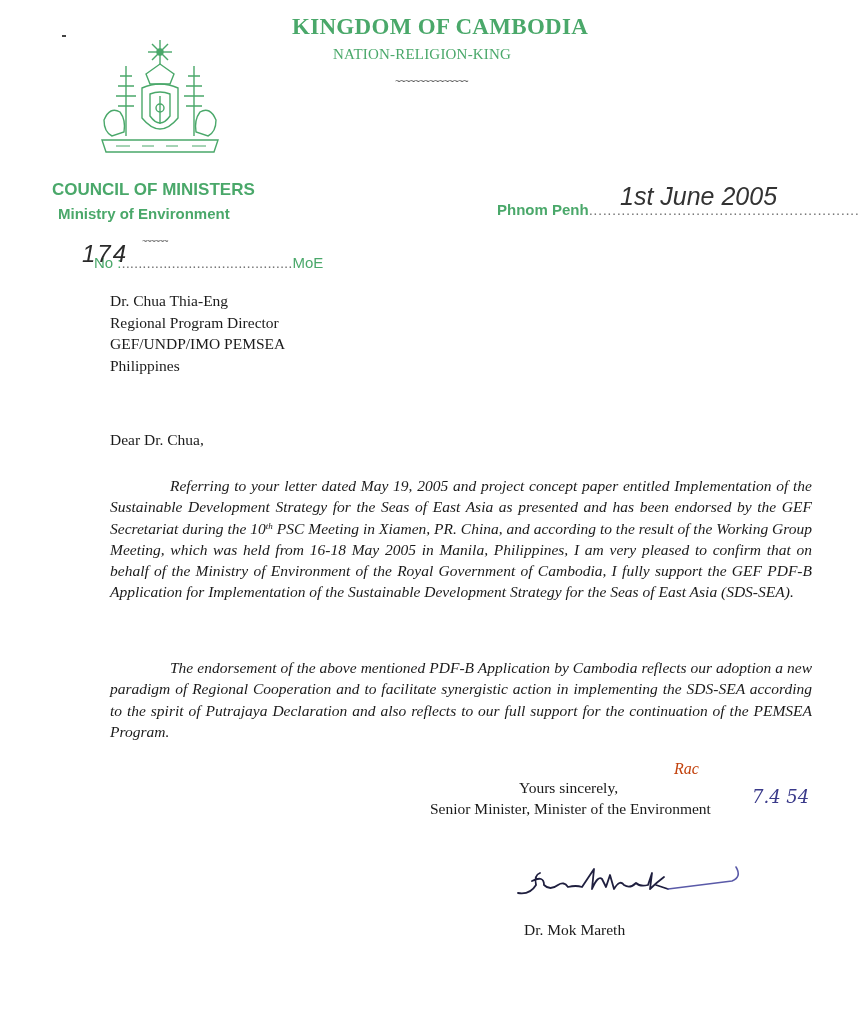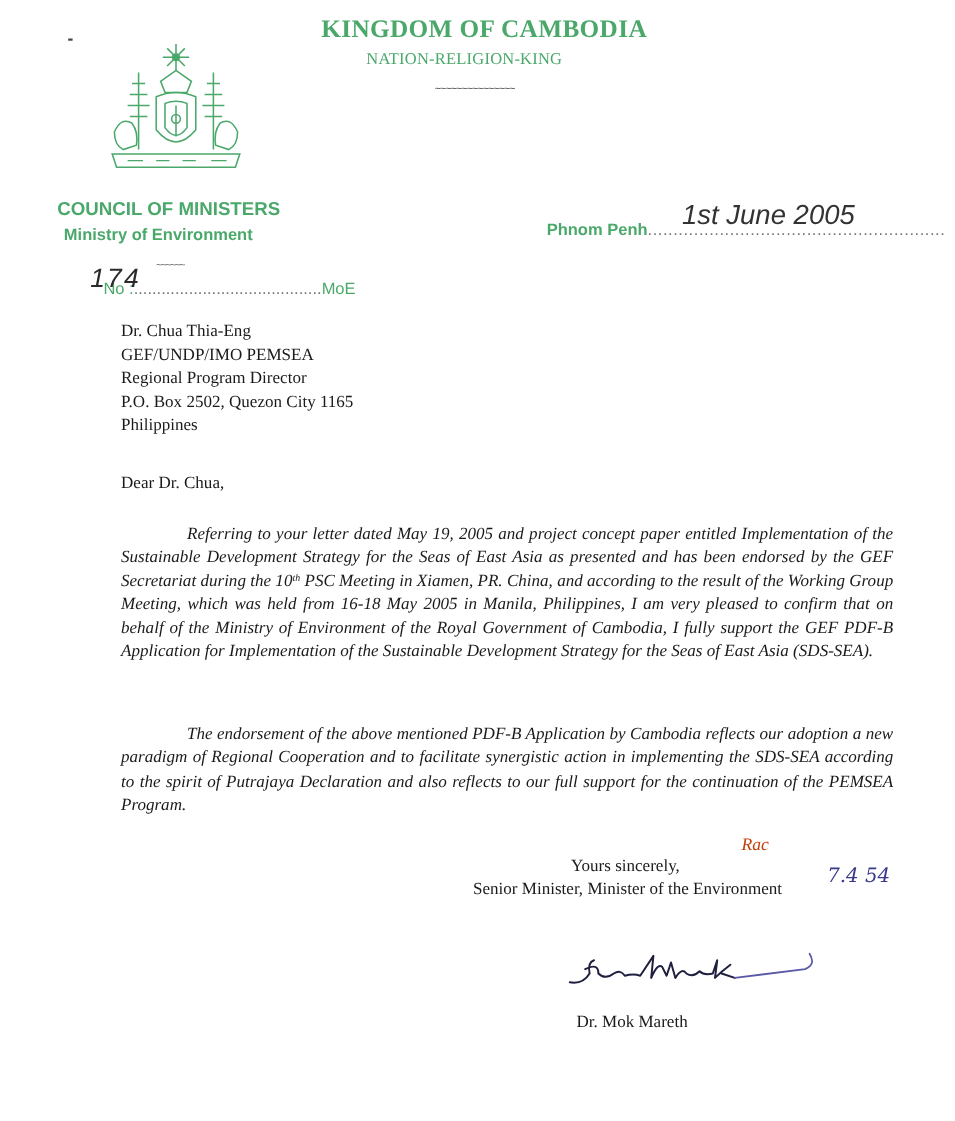--- a/index.html
+++ b/index.html
@@ -79,23 +79,22 @@
 </div>
 <div class="abs hand no-hand">174</div>
 
 <div class="abs pp">
   <span>Phnom Penh</span><span class="dots">..........................................................</span>
 </div>
 <div class="abs hand date-hand">1st June 2005</div>
 
 <div class="abs addr">
   <div>Dr. Chua Thia-Eng</div>
+  <div>Regional Program Director</div>
   <div>GEF/UNDP/IMO PEMSEA</div>
-  <div>Regional Program Director</div>
-  <div>P.O. Box 2502, Quezon City 1165</div>
   <div>Philippines</div>
 </div>
 
 <div class="abs salute">Dear Dr. Chua,</div>
 
 <div class="abs para para1">
   <p><span>Referring to your letter dated May 19, 2005 and project concept paper entitled Implementation of the Sustainable Development Strategy for the Seas of East Asia as presented and has been endorsed by the GEF Secretariat during the 10</span><sup>th</sup><span> PSC Meeting in Xiamen, PR. China, and according to the result of the Working Group Meeting, which was held from 16-18 May 2005 in Manila, Philippines, I am very pleased to confirm that on behalf of the Ministry of Environment of the Royal Government of Cambodia, I fully support the GEF PDF-B Application for Implementation of the Sustainable Development Strategy for the Seas of East Asia (SDS-SEA).</span></p>
 </div>
 
 <div class="abs para para2">

